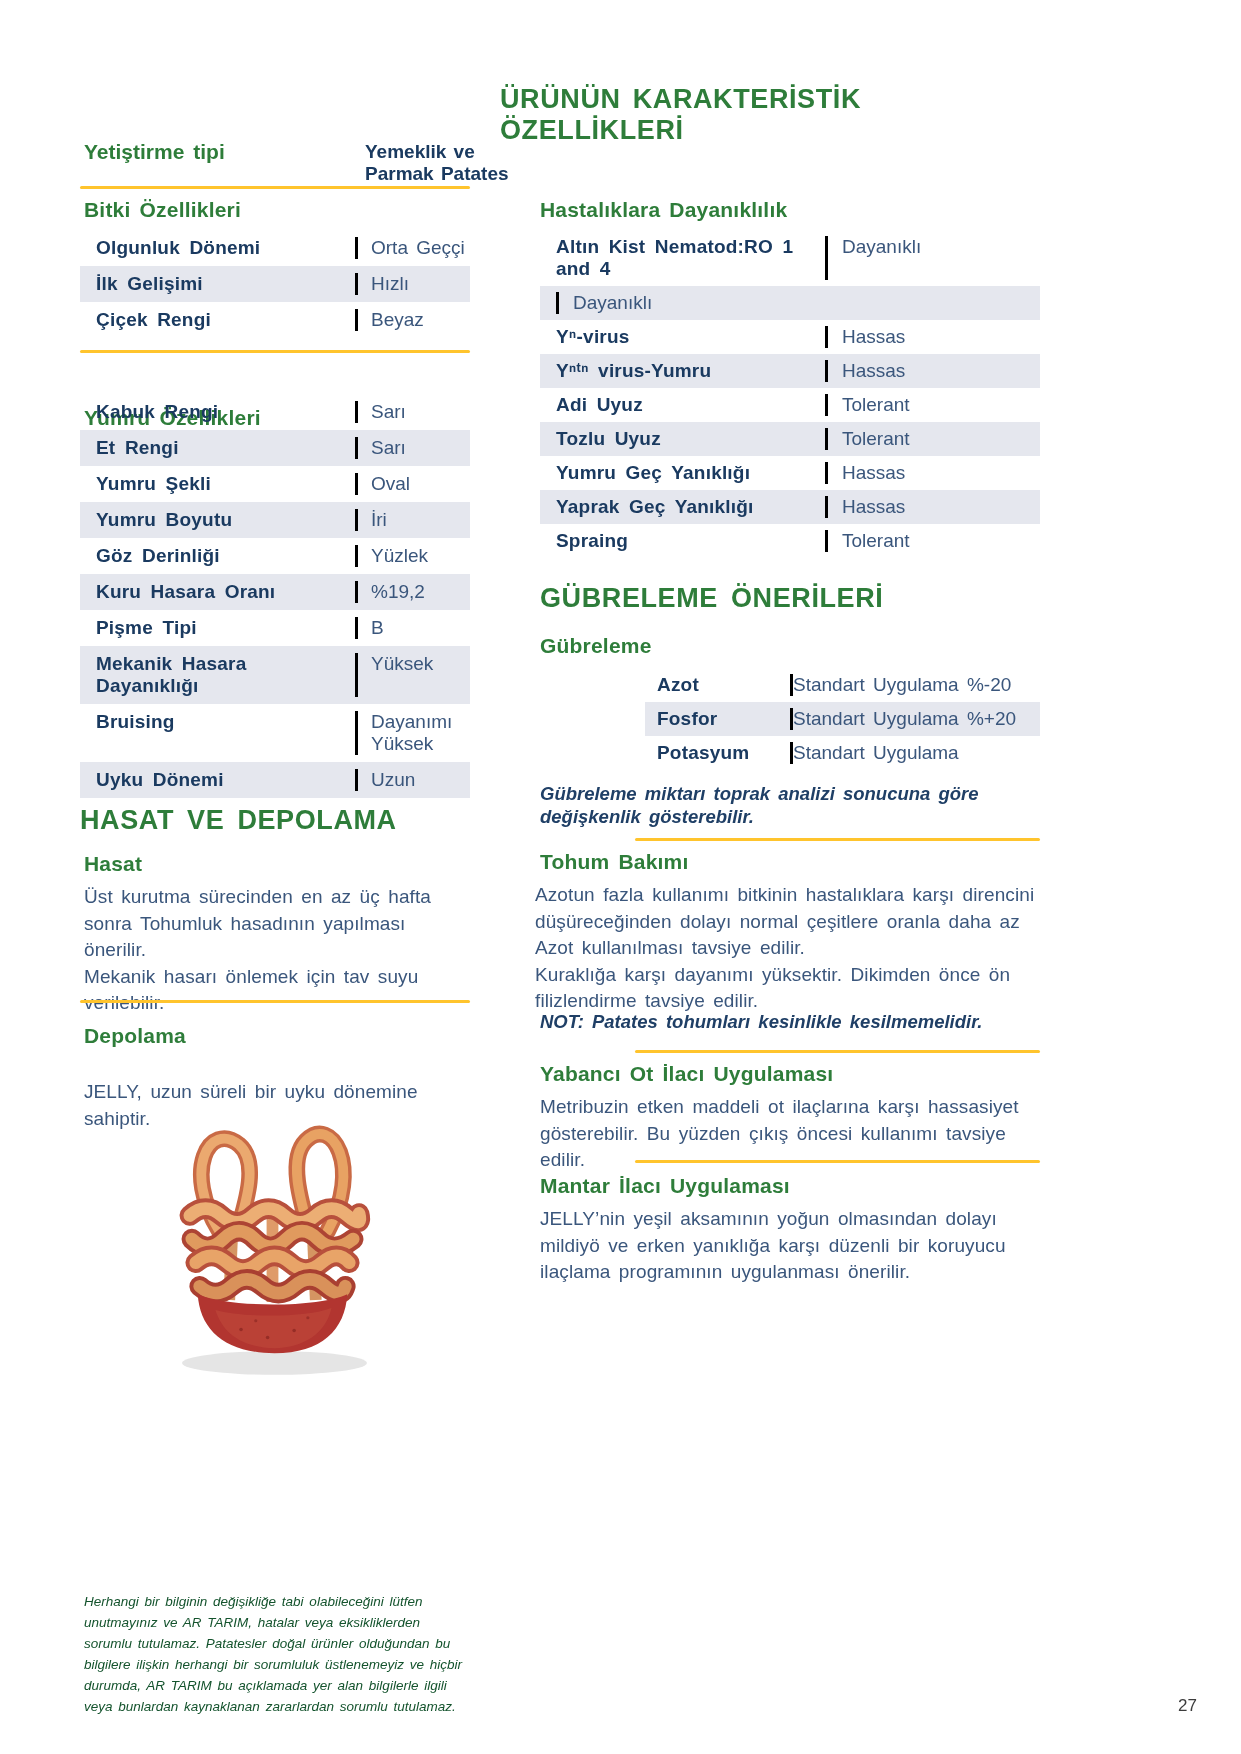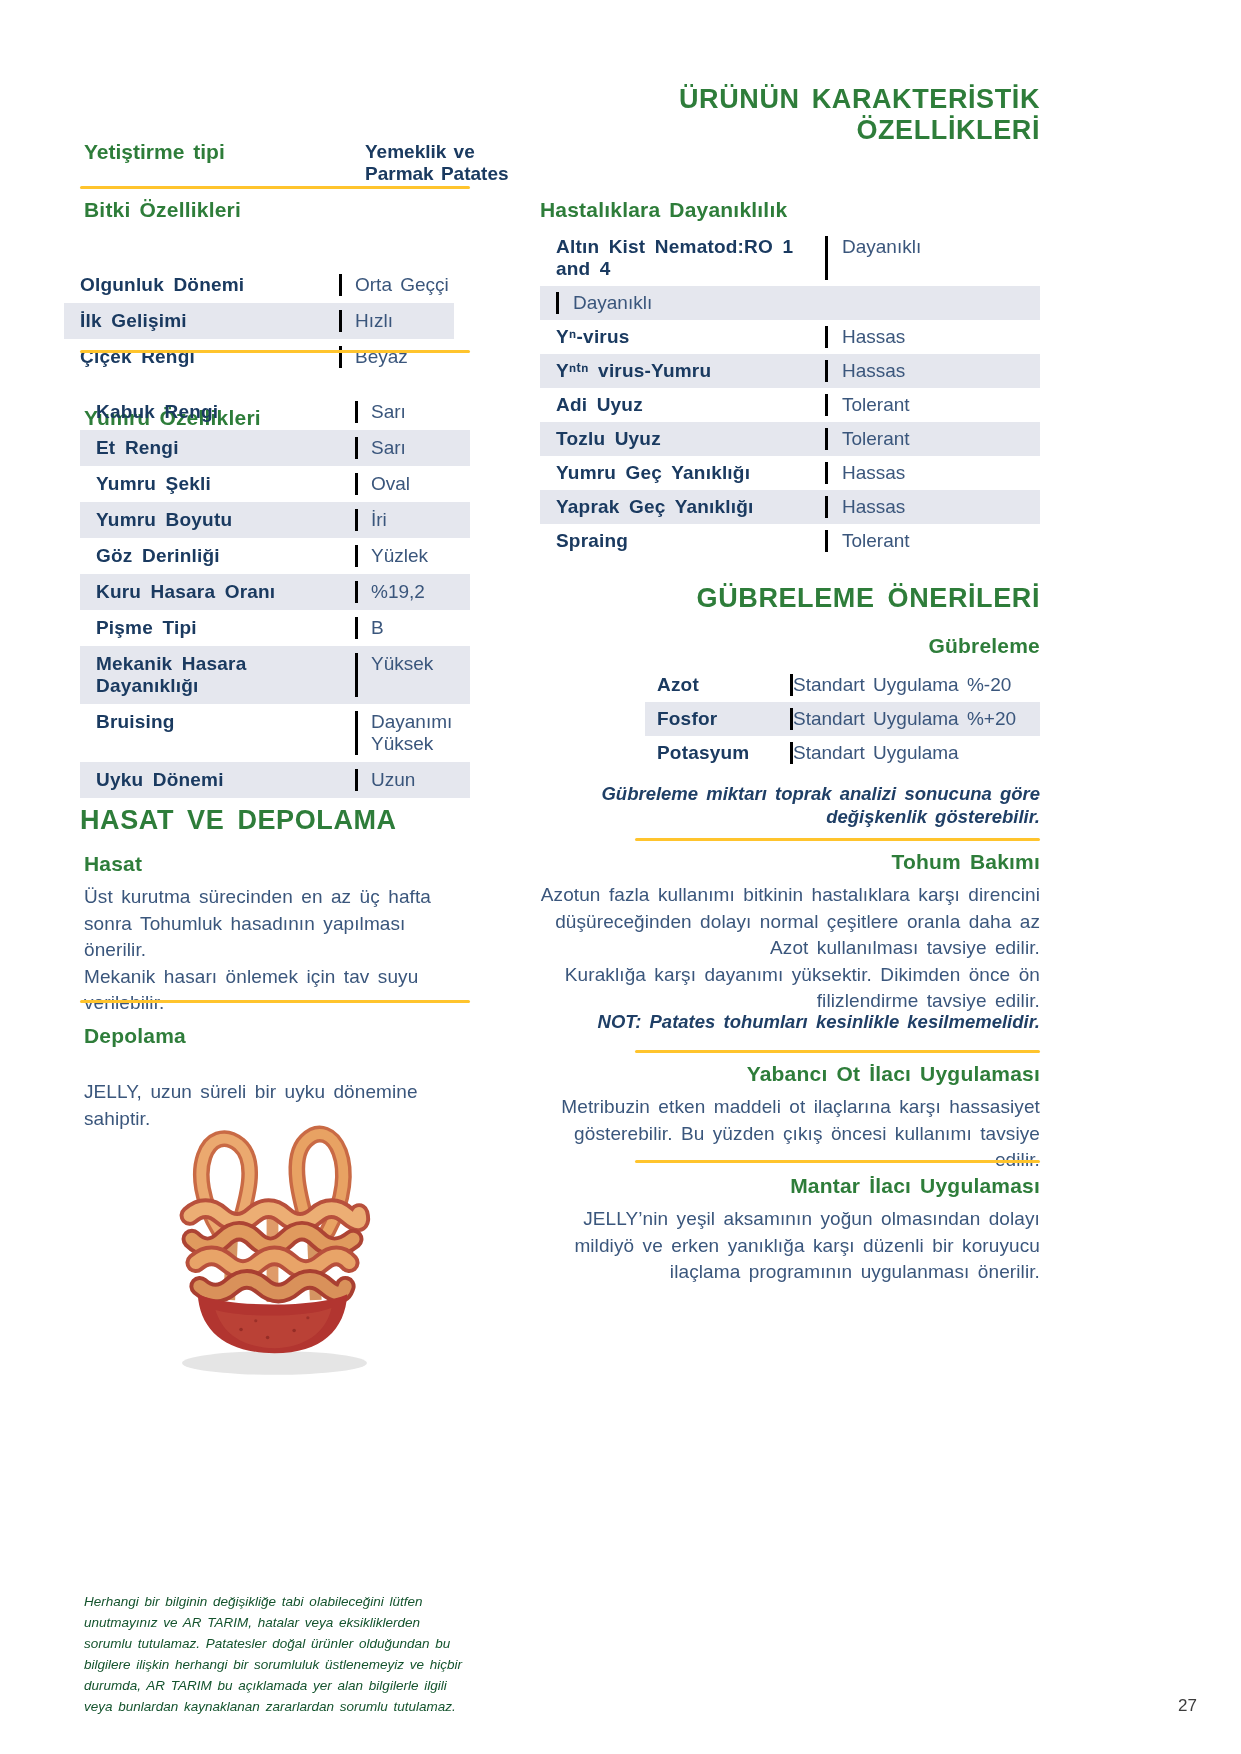--- a/index.html
+++ b/index.html
@@ -26,39 +26,39 @@
   .plant-table  .t-label, .tuber-table .t-label { flex:0 0 259px; }
   .plant-table  .t-value, .tuber-table .t-value { flex:1; padding-left:13px; }
   .disease-table .t-row { min-height:34px; padding-top:6px; padding-bottom:6px; }
   .disease-table .t-label { flex:0 0 269px; }
   .disease-table .t-value { flex:1; padding-left:14px; }
   .fert-table .t-row { min-height:34px; padding-top:6px; padding-bottom:6px; padding-left:12px; }
   .fert-table .t-label { flex:0 0 133px; }
   .fert-table .t-value { flex:1; }
   .body { font-size:19px; font-weight:400; color:#3a567c; line-height:1.4; word-spacing:3px; letter-spacing:.1px; }
   .pre  { white-space:pre-line; }
-  .r    { text-align:right; }
+  .r    { }
   .note-italic { font-size:18.5px; font-weight:700; font-style:italic; color:#1f3f66; line-height:1.25; word-spacing:3px; }
   .footer { font-size:13.5px; font-style:italic; color:#14532d; line-height:1.55; word-spacing:2px; }
   .page-num { font-size:17px; color:#3c3c3c; }
 </style>
 </head>
 <body>
 
 <div class="page">
 
   <div class="abs main-title r" style="left:500px; top:84px; width:540px;">ÜRÜNÜN KARAKTERİSTİK ÖZELLİKLERİ</div>
 
   <div class="abs g-label" style="left:84px; top:140px;">Yetiştirme tipi</div>
   <div class="abs g-value" style="left:365px; top:141px; width:150px;">Yemeklik ve Parmak Patates</div>
 
   <div class="rule" style="left:80px; top:186px; width:390px;"></div>
 
   <div class="abs sec" style="left:84px; top:198px;">Bitki Özellikleri</div>
-  <div class="table plant-table" style="left:64px; top:230px; width:390px;margin-top:37px;">
+  <div class="table plant-table" style="left:80px; top:230px; width:390px;">
       <div class="t-row">
       <span class="t-label">Olgunluk Dönemi</span>
       <span class="t-value">Orta Geççi</span>
     </div>
       <div class="t-row">
       <span class="t-label">İlk Gelişimi</span>
       <span class="t-value">Hızlı</span>
     </div>
       <div class="t-row">
       <span class="t-label">Çiçek Rengi</span>

